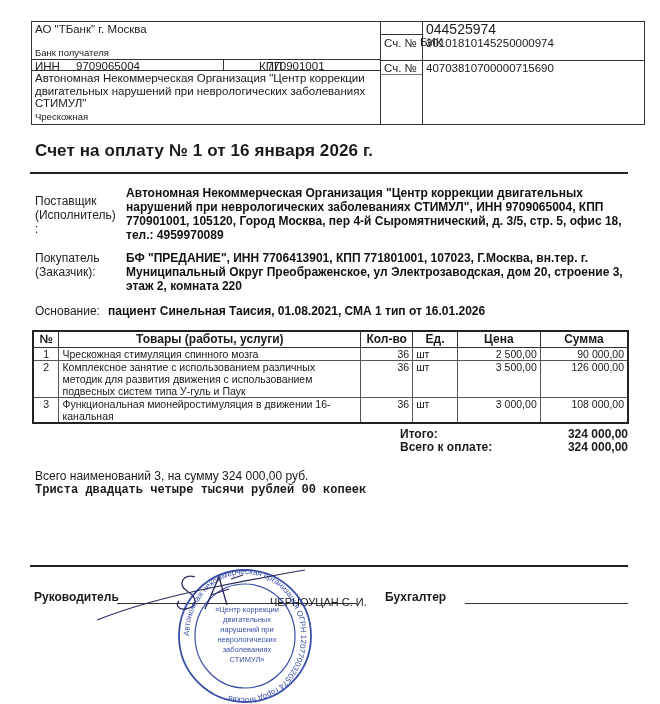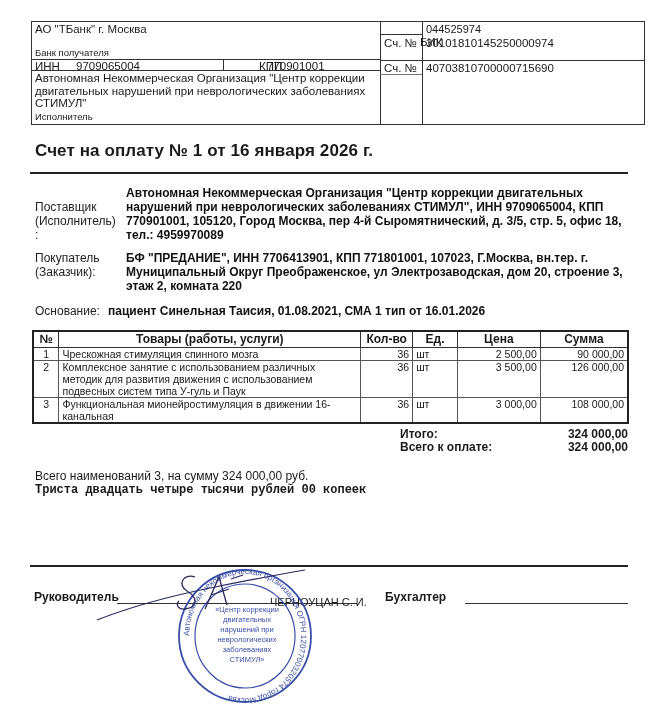--- a/index.html
+++ b/index.html
@@ -60,34 +60,34 @@
 
   <div class="cell" style="left:3px; top:1px; font-size:11.5px;">АО "ТБанк" г. Москва</div>
   <div class="cell small" style="left:3px; top:25px;">Банк получателя</div>
 
   <div class="cell" style="left:3px; top:38px; font-size:11.5px;">ИНН</div>
   <div class="cell" style="left:44px; top:38px; font-size:11.5px;">9709065004</div>
   <div class="cell" style="left:196px; top:38px; font-size:11.5px;margin-left:31px;">КПП</div>
   <div class="cell" style="left:235px; top:38px; font-size:11.5px;">770901001</div>
 
   <div class="cell" style="left:3px; top:50px; width:340px; font-size:11.5px; line-height:12.5px;">Автономная Некоммерческая Организация "Центр коррекции двигательных нарушений при неврологических заболеваниях СТИМУЛ"</div>
-  <div class="cell small" style="left:3px; top:89px;">Исполнитель</div>
+  <div class="cell small" style="left:3px; top:89px;">Чрескожная</div>
 
   <div class="cell" style="left:352px; top:14px; font-size:11.5px;padding-left:36px;">БИК</div>
-  <div class="cell" style="left:394px; top:1px; font-size:11px;">044525974</div>
+  <div class="cell" style="left:394px; top:1px; font-size:14px;">044525974</div>
   <div class="cell" style="left:352px; top:15px; font-size:11.5px;">Сч. №</div>
   <div class="cell" style="left:394px; top:15px; font-size:11.5px;">30101810145250000974</div>
   <div class="cell" style="left:352px; top:40px; font-size:11.5px;">Сч. №</div>
   <div class="cell" style="left:394px; top:40px; font-size:11.5px;">40703810700000715690</div>
 </div>
 
 <div class="abs title">Счет на оплату № 1 от 16 января 2026 г.</div>
 <div class="rule" style="left:30px; top:172px; width:598px;"></div>
 
-<div class="abs lbl" style="left:35px; top:200px; width:90px;">
+<div class="abs lbl" style="left:35px; top:194px; width:90px;">
   <div>Поставщик</div>
   <div>(Исполнитель)</div>
   <div>:</div>
 </div>
 <div class="abs val" style="left:126px; top:186px; width:500px;">Автономная Некоммерческая Организация "Центр коррекции двигательных нарушений при неврологических заболеваниях СТИМУЛ", ИНН 9709065004, КПП 770901001, 105120, Город Москва, пер 4-й Сыромятнический, д. 3/5, стр. 5, офис 18, тел.: 4959970089</div>
 
 <div class="abs lbl" style="left:35px; top:251px; width:90px;">
   <div>Покупатель</div>
   <div>(Заказчик):</div>
 </div>

